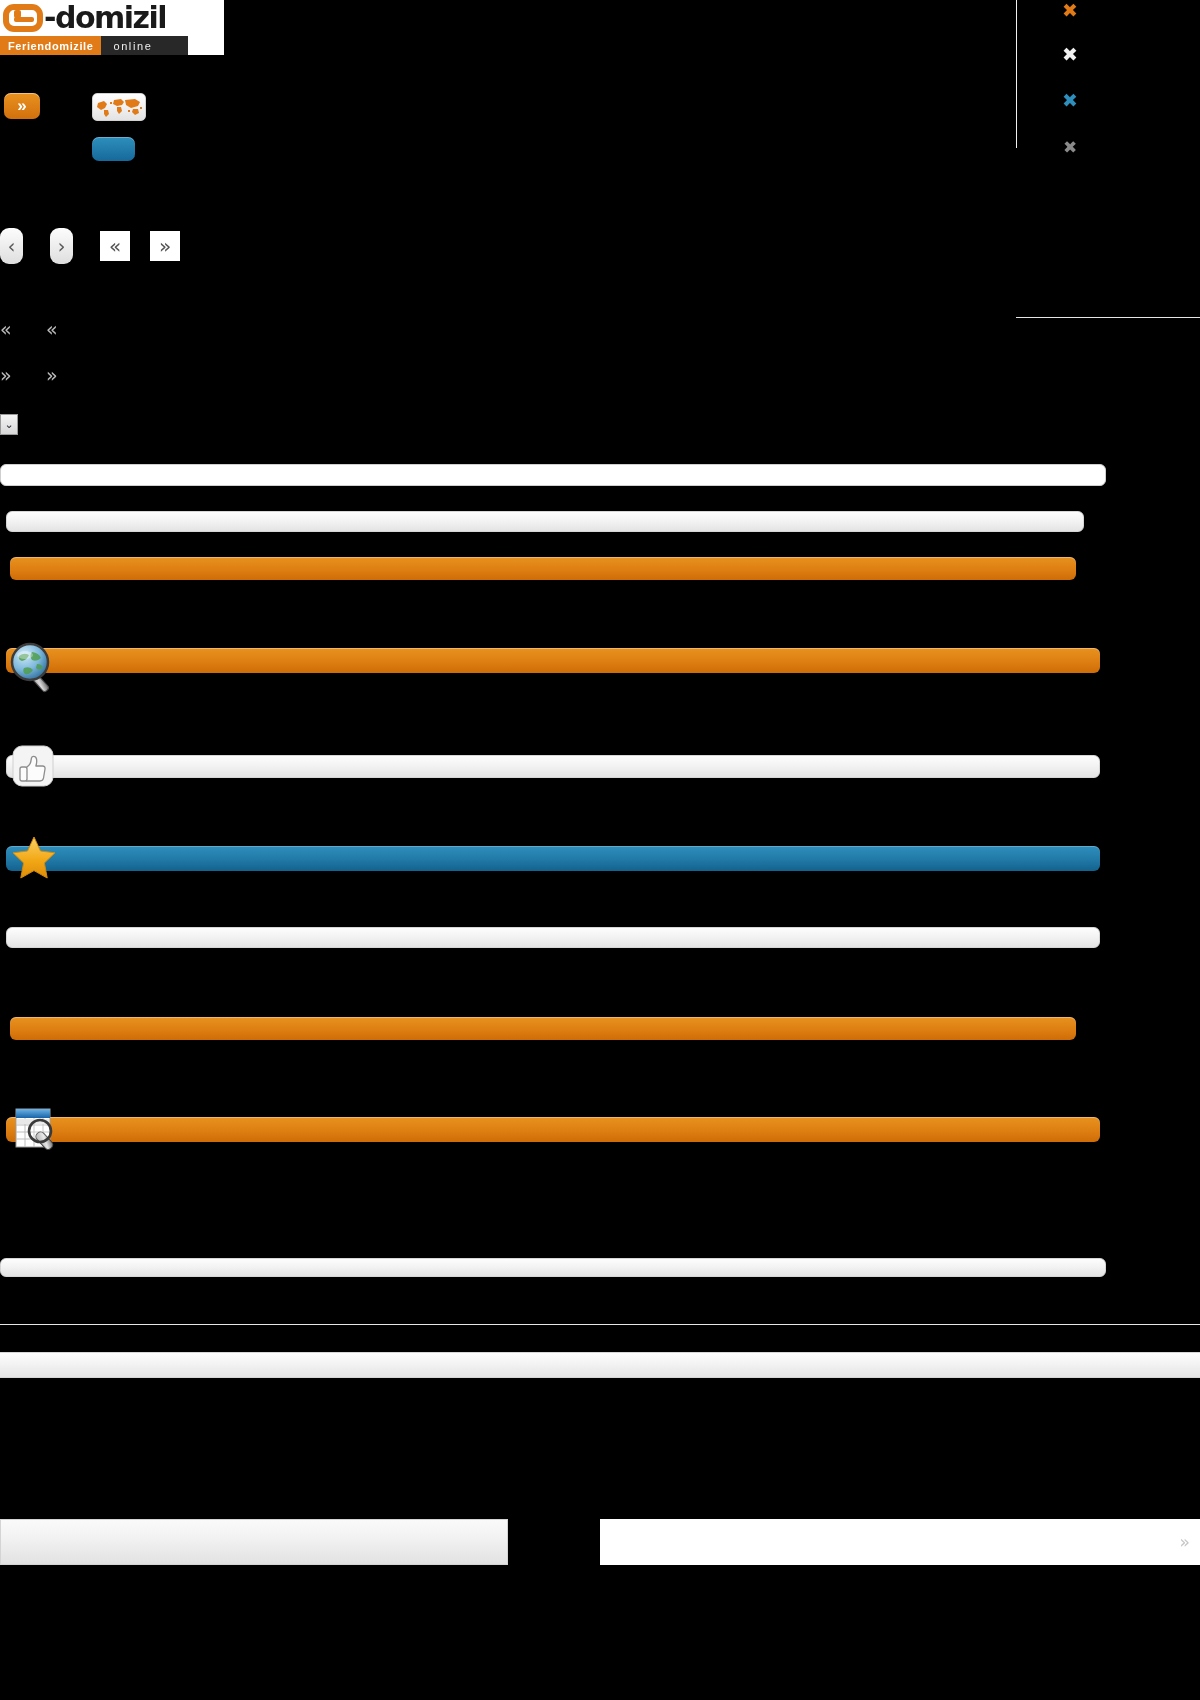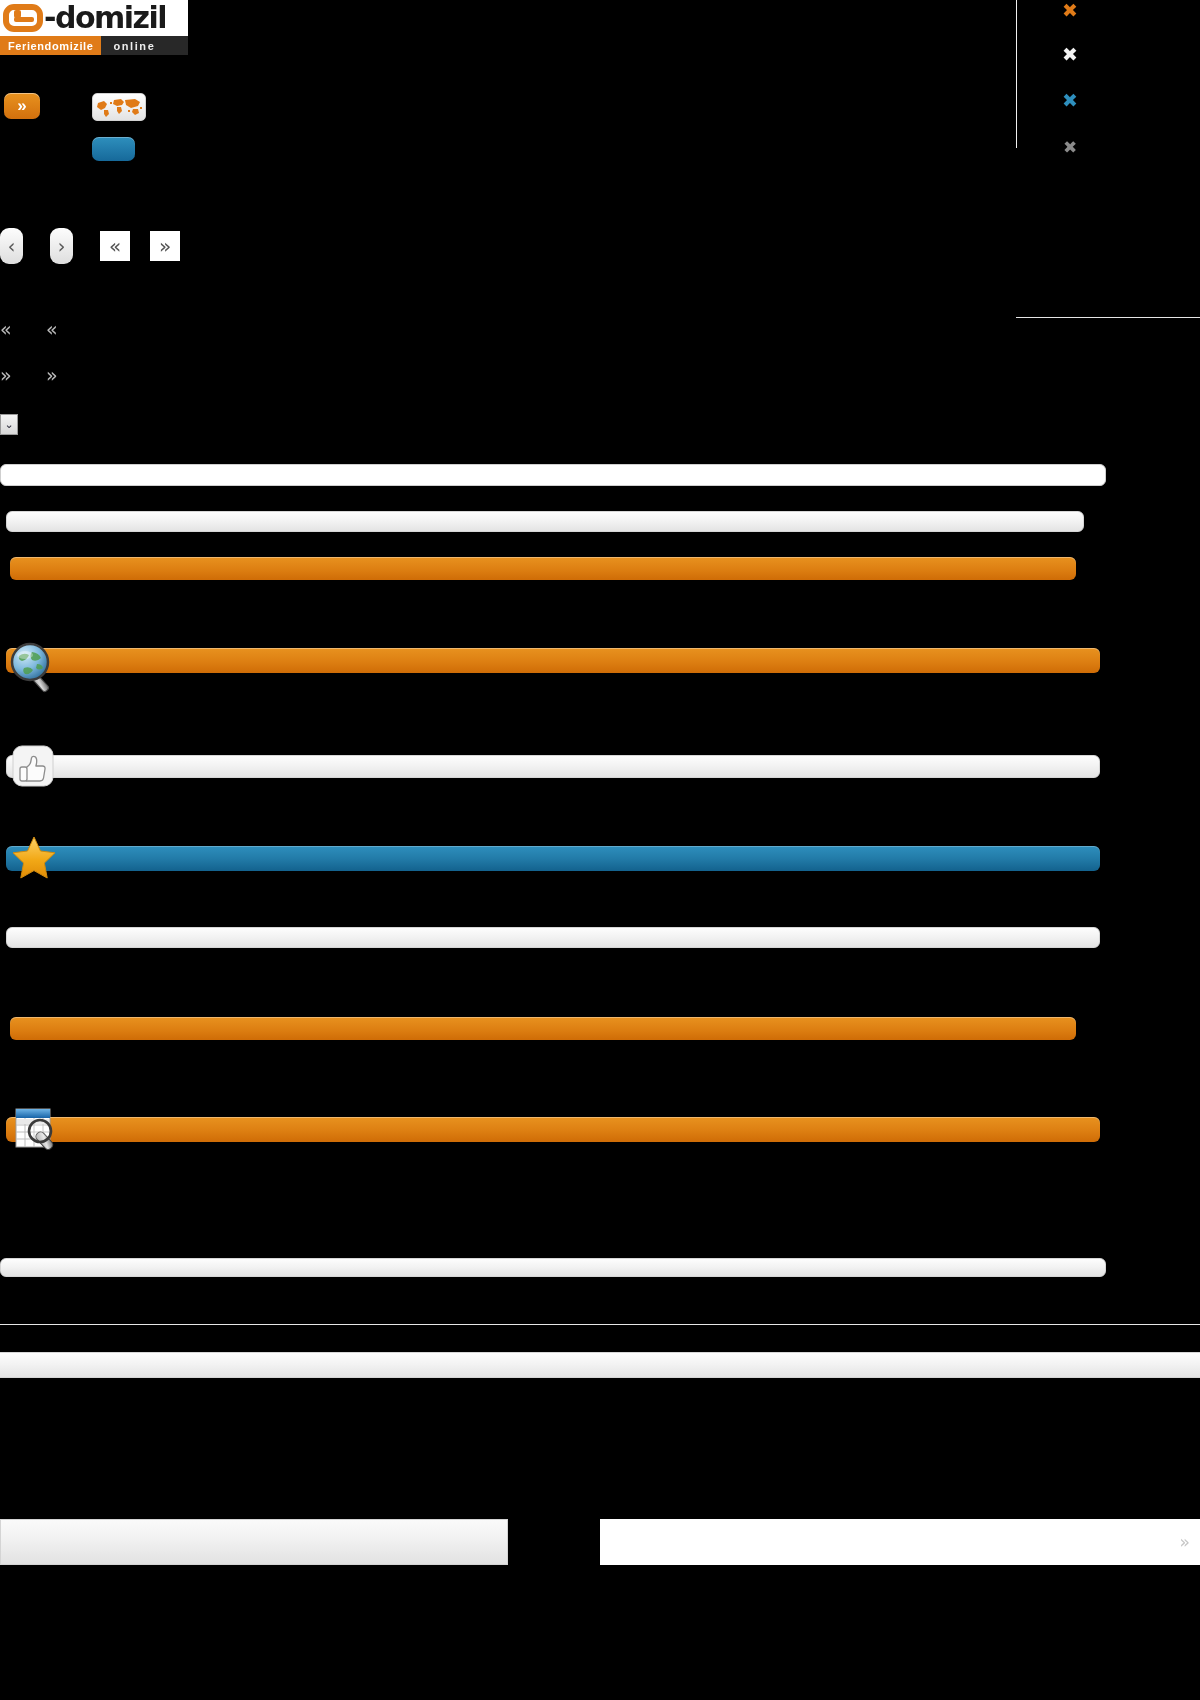--- a/index.html
+++ b/index.html
@@ -1,34 +1,34 @@
 <!DOCTYPE html>
 <html><head>
 <meta charset="utf-8">
 <style>
   html,body{margin:0;padding:0;background:#000;}
   body{width:1200px;height:1700px;position:relative;overflow:hidden;
        font-family:"Liberation Sans",sans-serif;color:#000;}
 
   
-  #logo{position:absolute;left:0;top:0;width:188px;height:55px;background:#fff;}
+  #logo{position:absolute;left:0;top:0;width:188px;height:55px;background:#fff;padding-left:36px;}
   #logo .wordmark{position:absolute;left:0;top:0;width:188px;height:36px;
       background:#fff;display:flex;align-items:center;}
   #logo .emark{width:40px;height:28px;margin-left:3px;border:6px solid #e07b18;
       border-radius:11px;position:relative;box-sizing:border-box;background:#fff;}
   #logo .emark:before{content:"";position:absolute;left:5px;top:7px;width:20px;height:5px;
       background:#e07b18;border-radius:2px;}
   #logo .emark:after{content:"";position:absolute;left:5px;top:0px;width:7px;height:8px;
       background:#e07b18;border-radius:2px;}
   #logo .wordtext{font-family:"DejaVu Sans",sans-serif;font-weight:bold;font-size:30px;
       letter-spacing:-1.5px;color:#1a1a1a;line-height:30px;margin-left:1px;}
   #logo .tagline{position:absolute;left:0;top:36px;width:188px;height:19px;display:flex;border-radius:8px;}
   #logo .tag-a{background:#e07b18;color:#fff;font-size:11px;font-weight:bold;
       letter-spacing:.6px;padding:0 8px;display:flex;align-items:center;}
-  #logo .tag-b{background:#282828;color:#ededed;font-size:11px;font-weight:bold;
+  #logo .tag-b{background:#282828;color:#ededed;font-size:11px;font-weight:normal;
       letter-spacing:1.6px;padding:0 12px;display:flex;align-items:center;flex:1;}
 
   
   .pill{position:absolute;border-radius:7px;display:flex;align-items:center;
         justify-content:center;box-sizing:border-box;}
   .pill-orange{background:linear-gradient(#e8921f,#d2700d);
         box-shadow:inset 0 1px 0 rgba(255,255,255,.45);color:#fff;
         font-size:17px;font-weight:bold;}
   .pill-blue{background:linear-gradient(#2e8fbd,#16699a);
         box-shadow:inset 0 1px 0 rgba(255,255,255,.3);}

